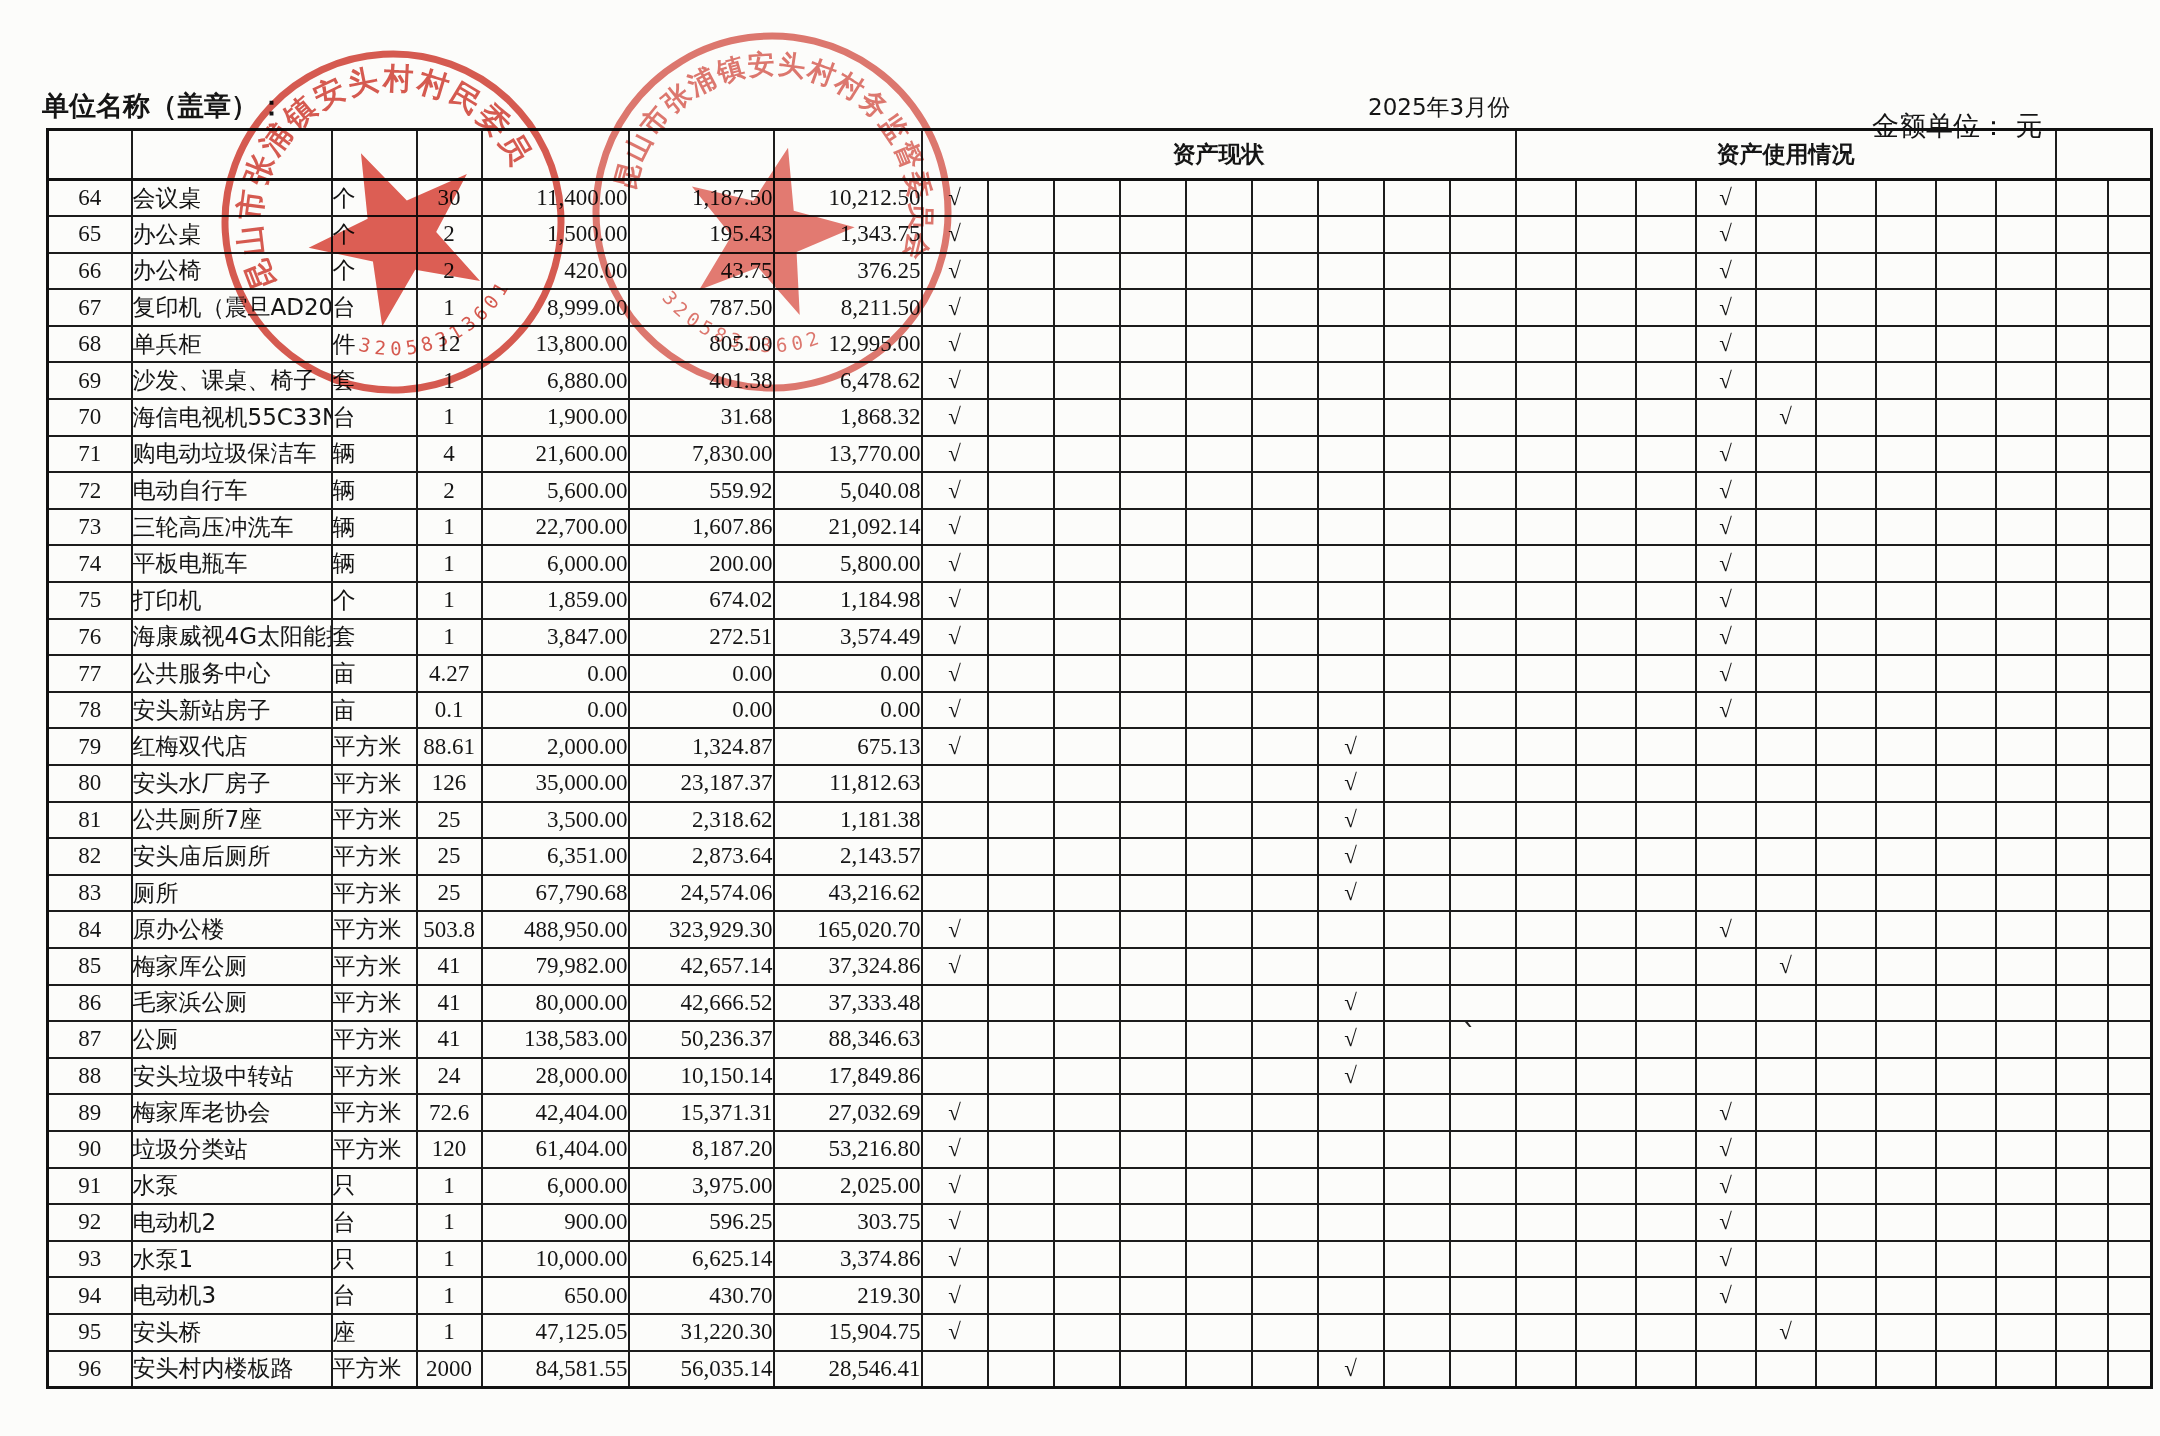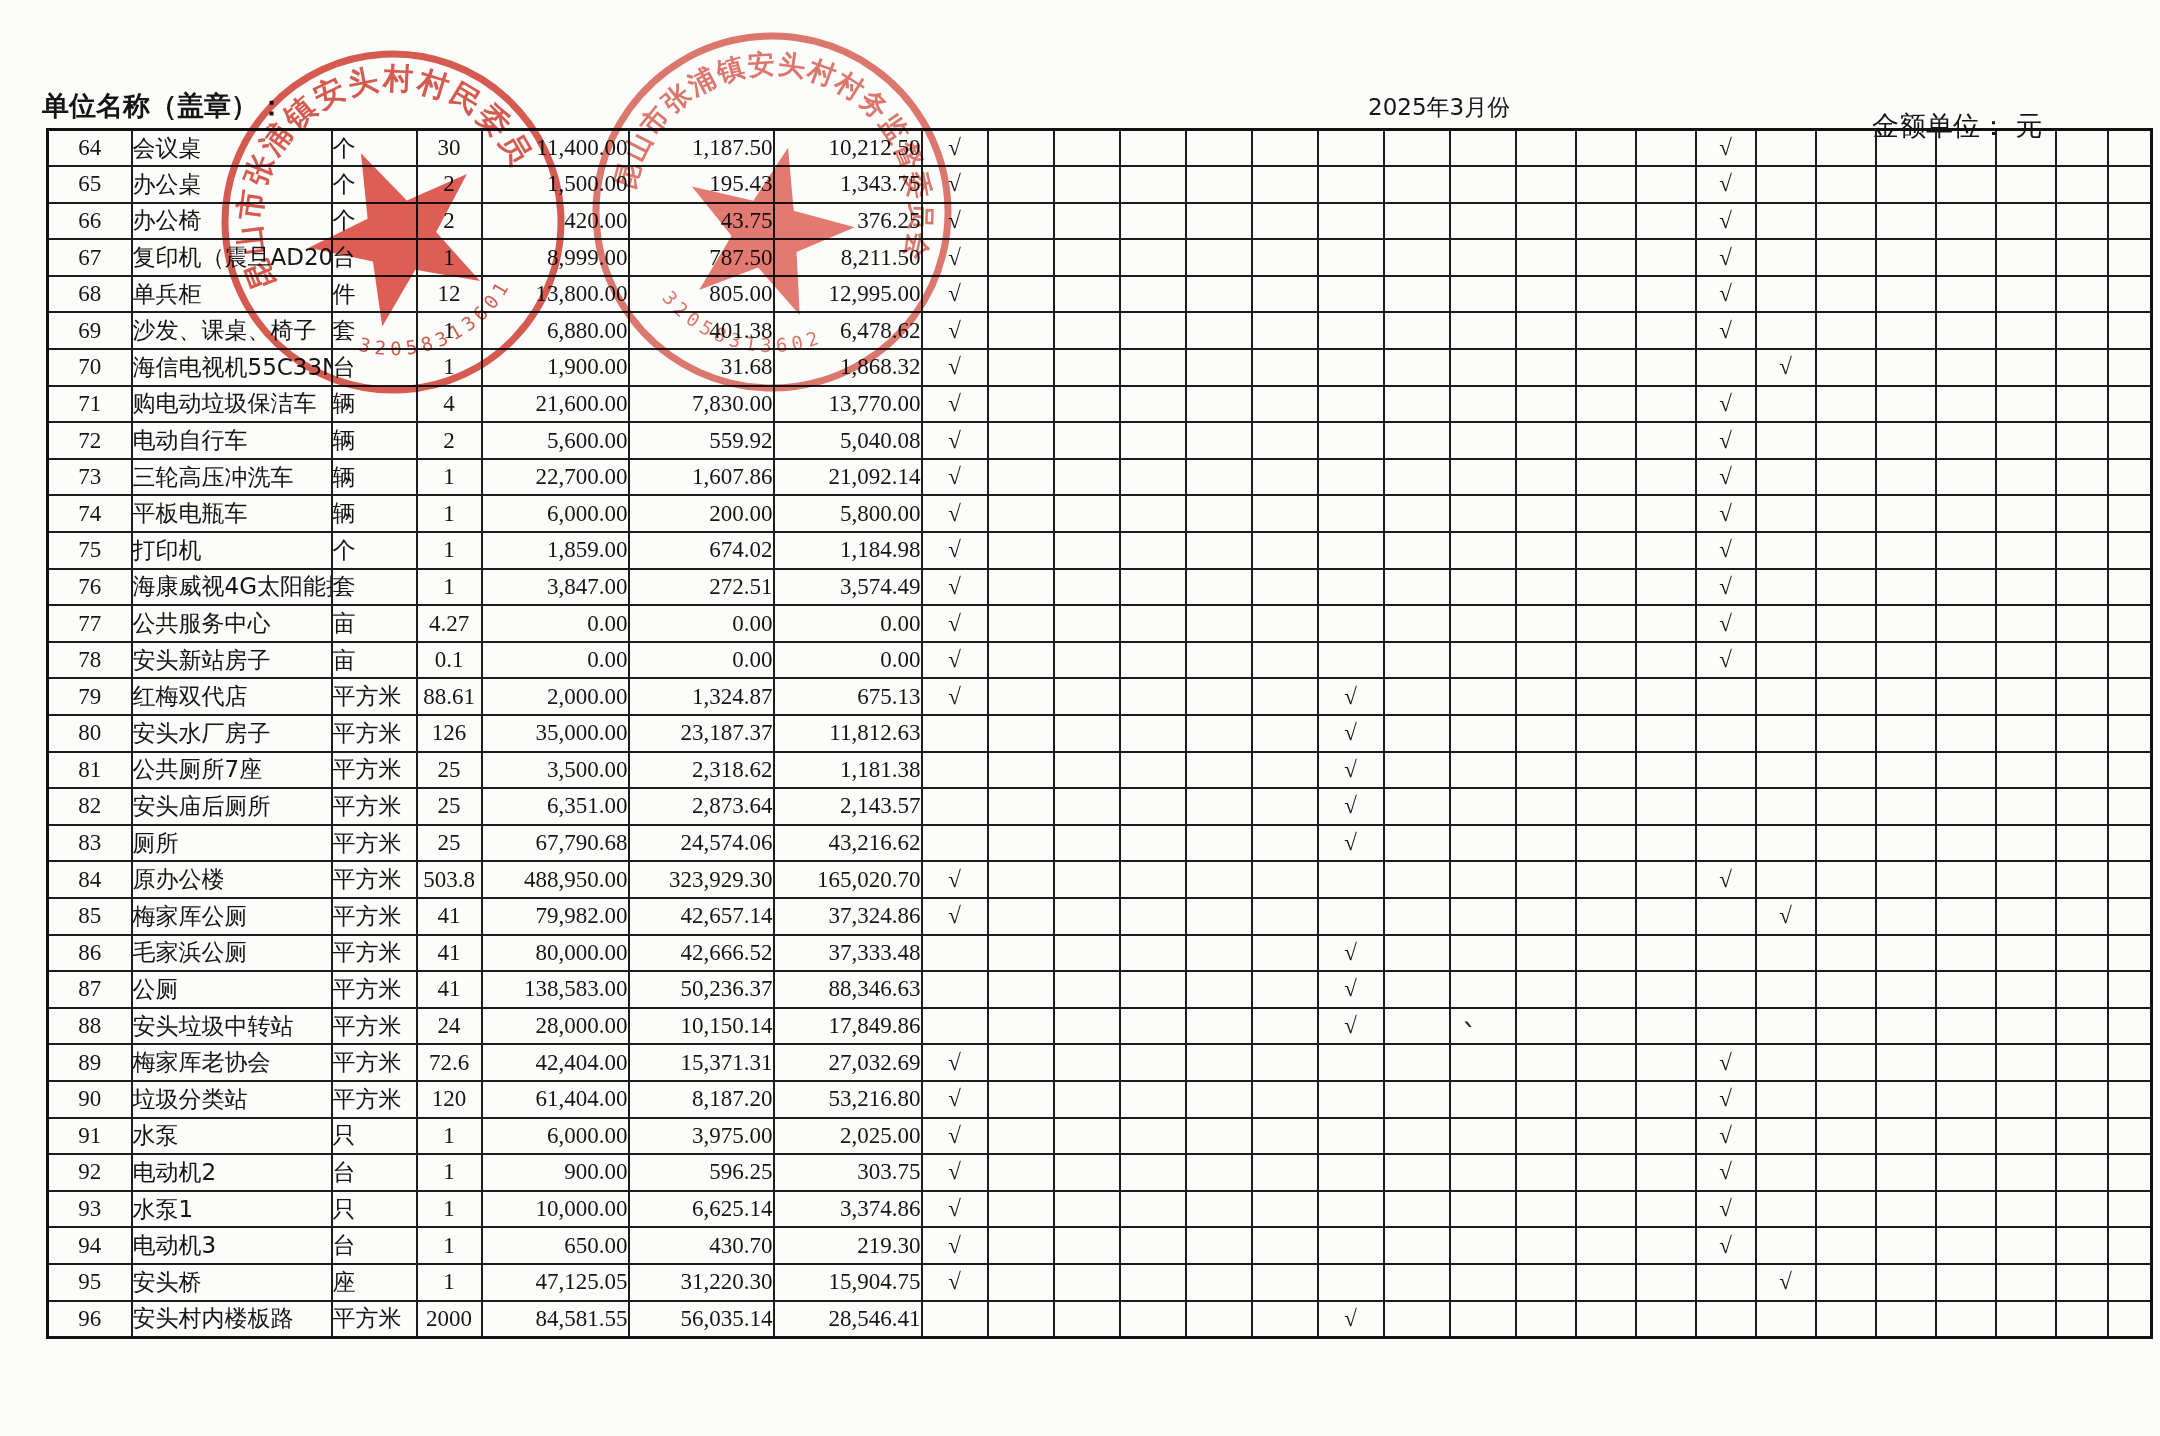--- a/index.html
+++ b/index.html
@@ -94,20 +94,32 @@
         <col style="width: 60px;">
         <col style="width: 60px;">
         <col style="width: 60px;">
         <col style="width: 60px;">
         <col style="width: 60px;">
         <col style="width: 60px;">
         <col style="width: 52px;">
         <col style="width: 44px;">
       </colgroup>
     <tbody>
+      <tr class="hdr">
+        <td></td>
+        <td></td>
+        <td></td>
+        <td></td>
+        <td></td>
+        <td></td>
+        <td></td>
+        <td colspan="9" class="thickL">资产现状</td>
+        <td colspan="9" class="thickL">资产使用情况</td>
+        <td colspan="2" class="thickL"></td>
+      </tr>
 
     <tr class="datarow">
           <td class="c-no">64</td>
           <td class="c-name">会议桌</td>
           <td class="c-unit">个</td>
           <td class="c-qty">30</td>
           <td class="c-num">11,400.00</td>
           <td class="c-num">1,187.50</td>
           <td class="c-num">10,212.50</td>
           <td class="c-chk thickL">√</td>

